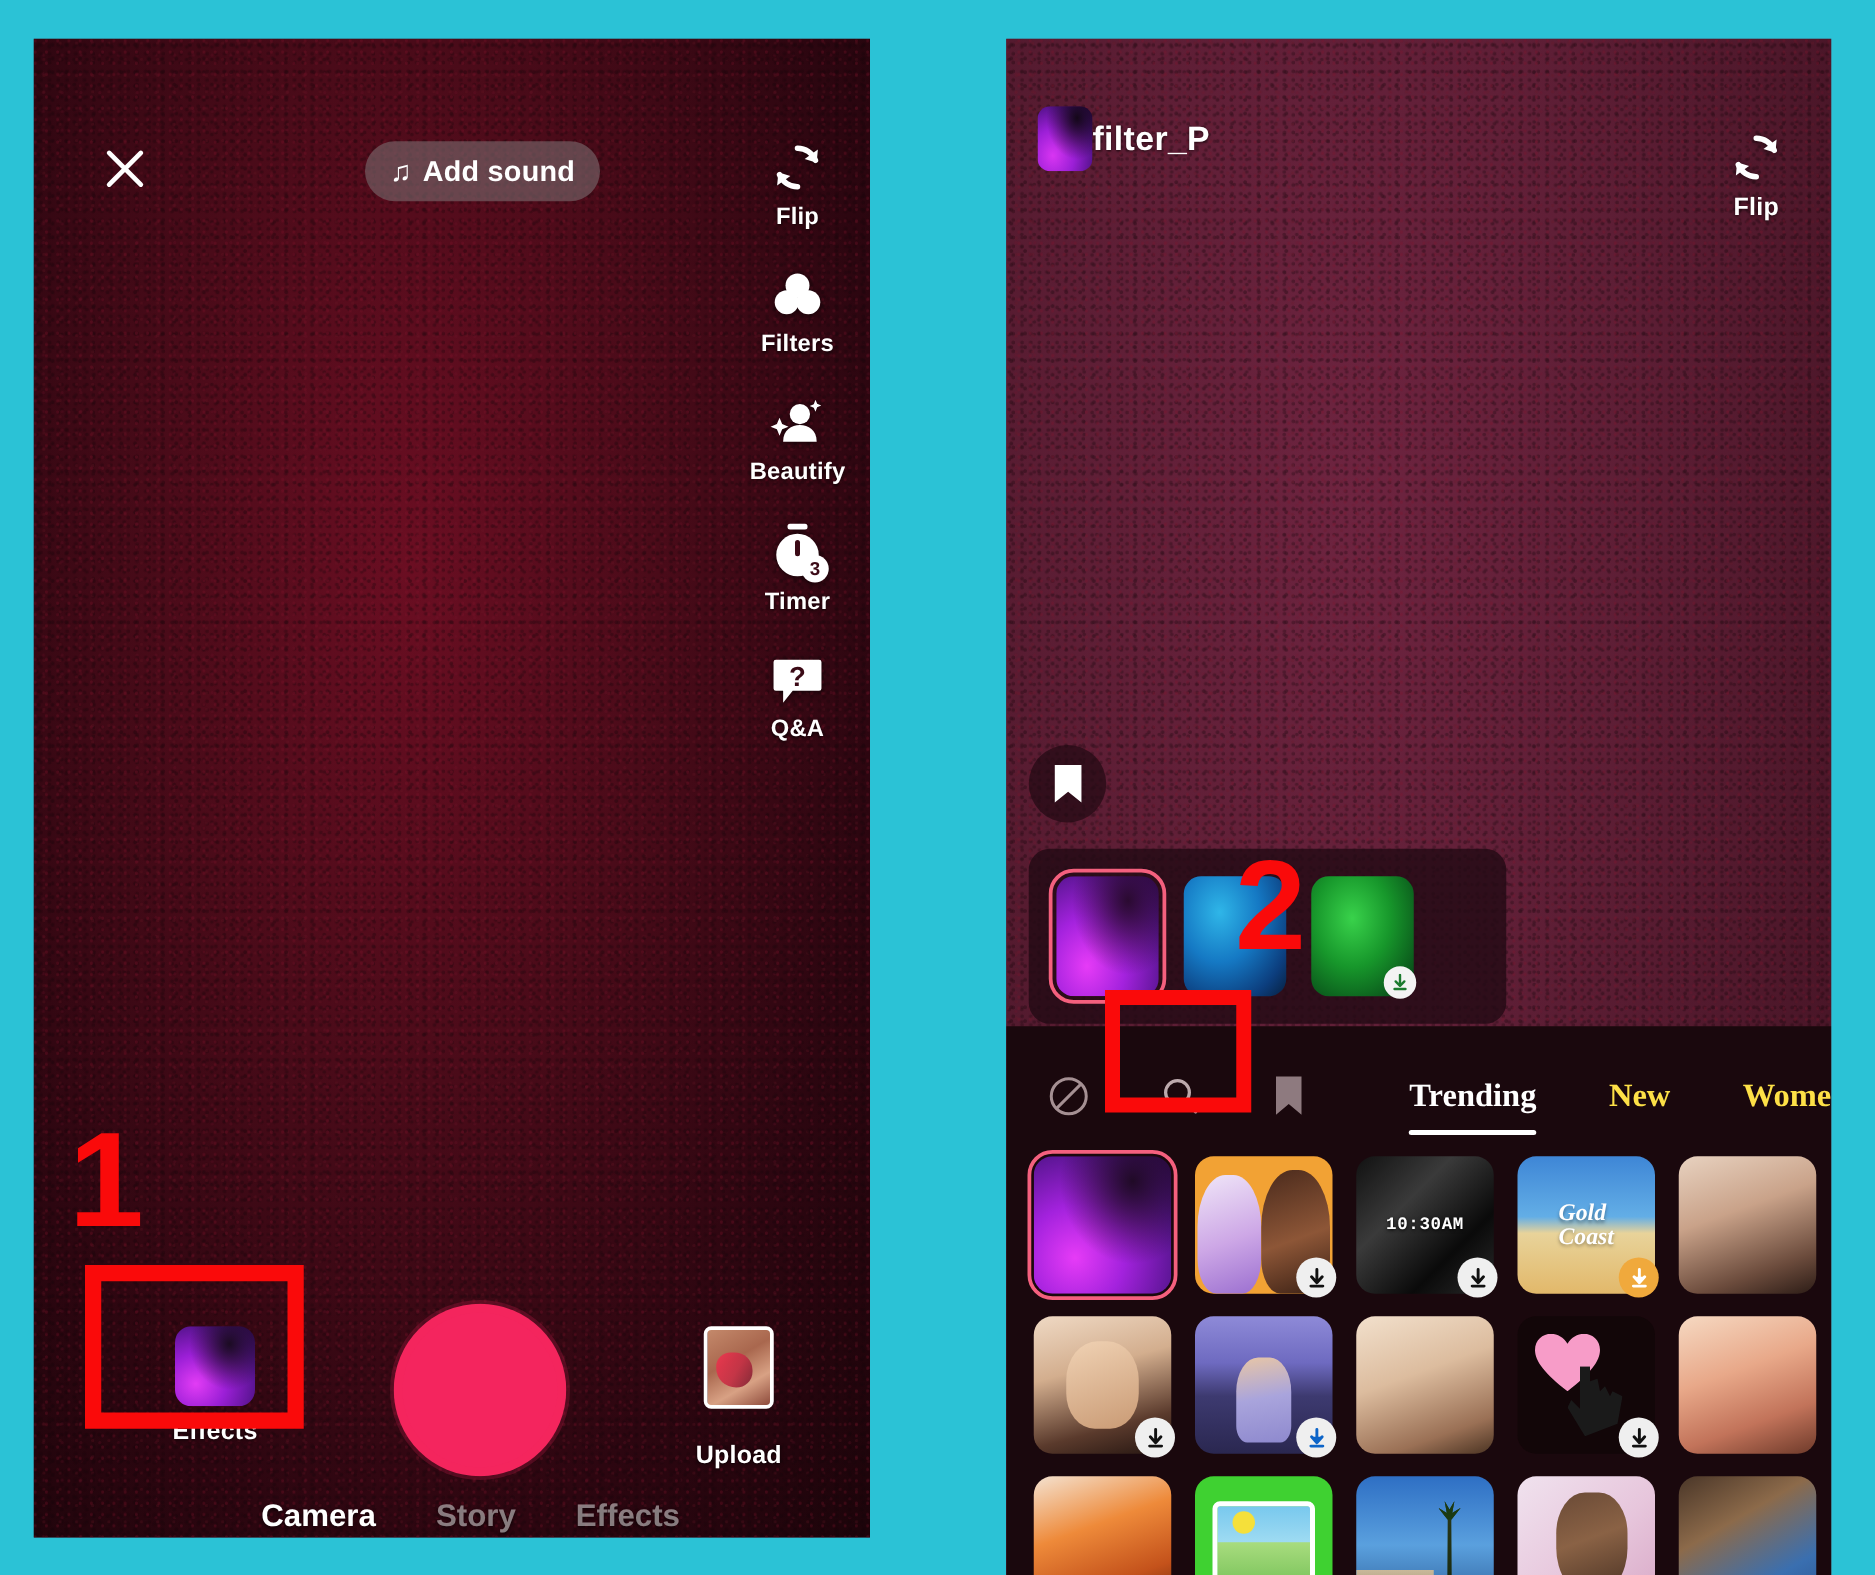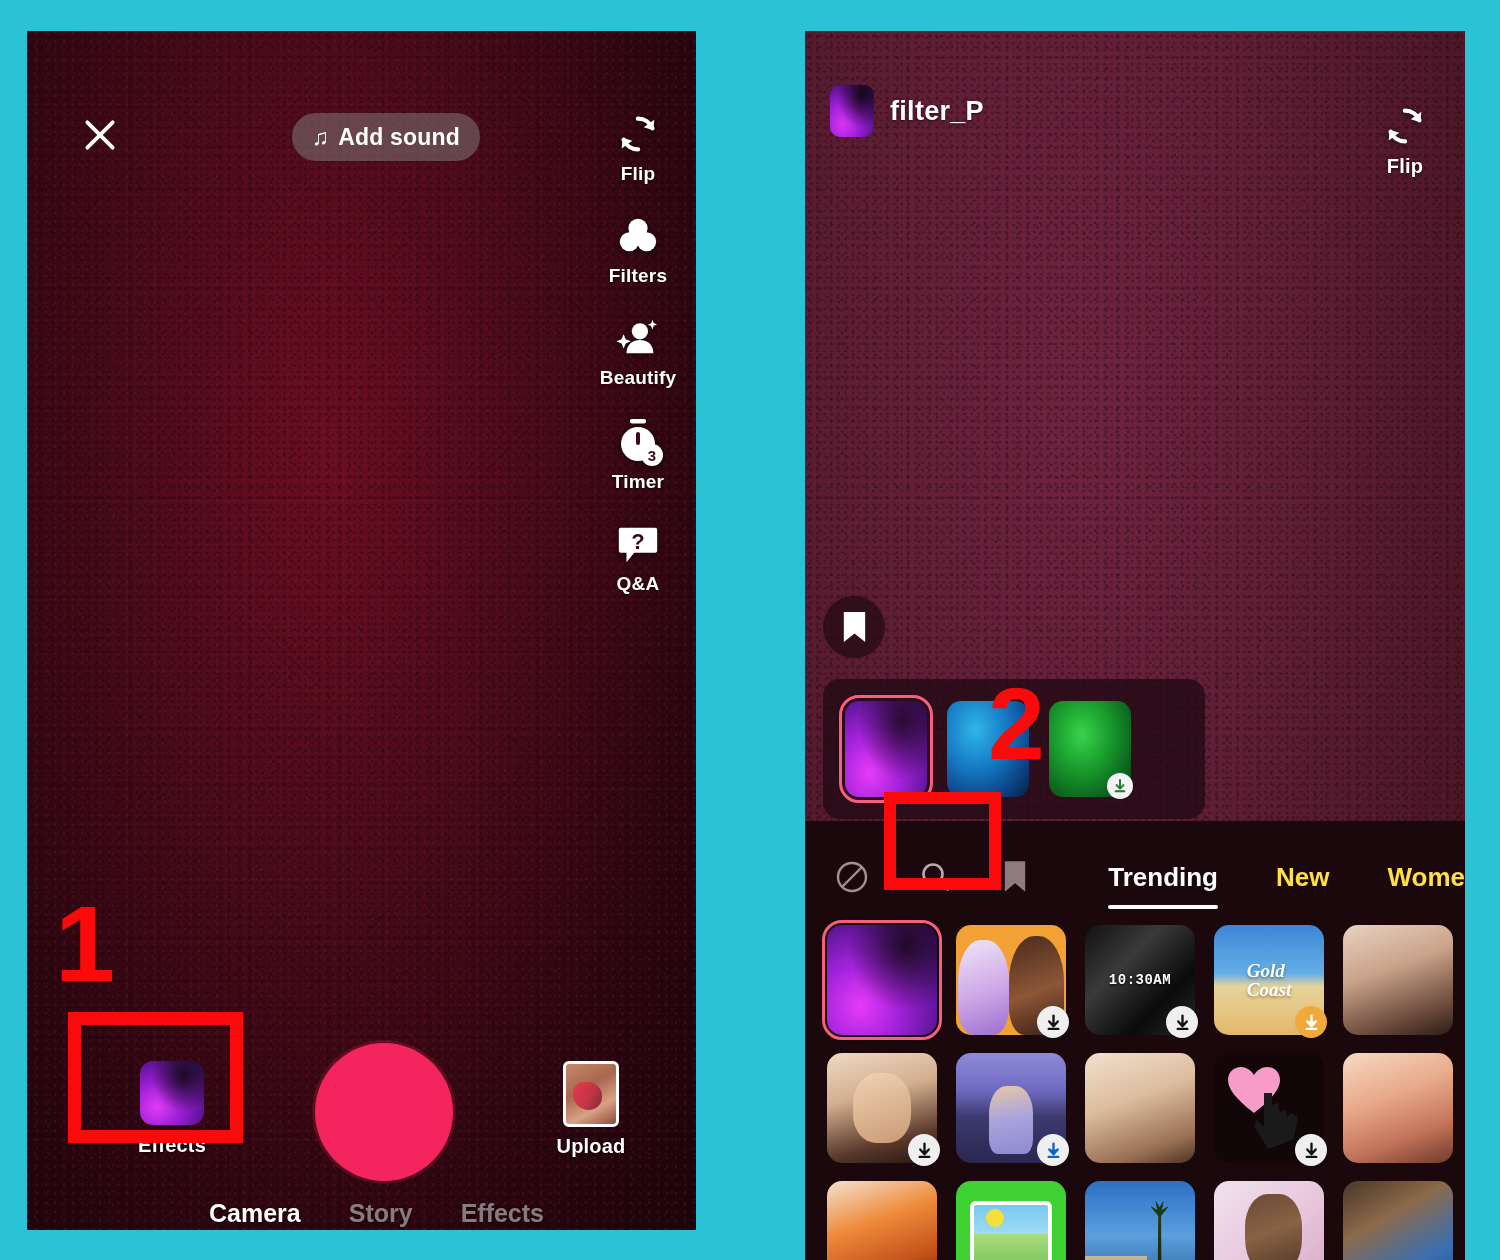--- a/index.html
+++ b/index.html
@@ -121,21 +121,21 @@
   #record-btn {
     position:absolute; left:288px; top:1012px; width:138px; height:138px;
     border-radius:50%; background:#F4255E;
     border:7px solid rgba(244,37,94,.42);
     box-shadow: 0 0 0 3px rgba(244,37,94,.20);
     cursor:pointer;
   }
 
   #upload-btn {
     position:absolute; left:510px; top:1030px; width:108px;
-    display:flex; flex-direction:column; align-items:center; gap:8px; cursor:pointer;
+    display:flex; flex-direction:column; align-items:center; gap:26px; cursor:pointer;
   }
   .up-thumb {
     width:56px; height:66px; border-radius:6px; border:3px solid #fff;
     overflow:hidden; position:relative;
     background: linear-gradient(150deg,#C4896B 0%, #A9674E 40%, #D8A184 70%, #8E4B3C 100%);
   }
   .up-thumb::after {
     content:""; position:absolute; left:14%; top:30%; width:58%; height:46%;
     border-radius:40% 50% 45% 55%;
     background: linear-gradient(120deg, #F0354E 0%, #c42f44 55%, #7b2030 100%);
@@ -149,21 +149,21 @@
     display:flex; align-items:baseline; justify-content:center; gap:48px;
     padding-left:30px;
   }
   .mode { font-size:25px; font-weight:700; color:rgba(255,255,255,.48);
           text-shadow:0 1px 3px rgba(0,0,0,.6); cursor:pointer; }
   .mode.active { color:#fff; }
 
   
   #filter-chip {
     position:absolute; left:25px; top:54px;
-    display:flex; align-items:center; gap:16px; cursor:pointer;
+    display:flex; align-items:center; cursor:pointer;
   }
   .fc-thumb {
     width:44px; height:52px; border-radius:10px;
     background:
       radial-gradient(ellipse at 72% 18%, #140718 0%, rgba(20,7,24,0) 55%),
       radial-gradient(ellipse at 28% 76%, #D835F2 0%, #9B1FD6 38%, #4E1185 76%, #26083F 100%);
     filter: blur(.4px);
   }
   .fc-name { color:#fff; font-size:27px; font-weight:600; letter-spacing:.3px;
              text-shadow:0 1px 3px rgba(0,0,0,.6); }
@@ -209,21 +209,21 @@
   #sheet-toolbar {
     position:absolute; left:0; right:0; top:12px; height:88px;
     display:flex; align-items:center;
   }
   .tb-ico { width:62px; height:62px; display:flex; align-items:center; justify-content:center; cursor:pointer; }
   .tb-ico svg { width:34px; height:34px; }
   #tb-none { margin-left:22px; }
   #tb-search { margin-left:32px; }
   #tb-saved { margin-left:30px; }
 
-  #tabs { display:flex; align-items:center; gap:58px; margin-left:68px; }
+  #tabs { display:flex; align-items:center; gap:58px; margin-left:68px;font-family:Liberation Serif, serif; }
   .tab { position:relative; color:#fde047; font-size:26px; font-weight:700; cursor:pointer; white-space:nowrap; }
   .tab.active { color:#fff; }
   .tab.active::after {
     content:""; position:absolute; left:0; right:0; bottom:-16px; height:4px;
     background:#fff; border-radius:2px;
   }
 
   
   #grid {
     position:absolute; left:22px; right:0; top:104px;

